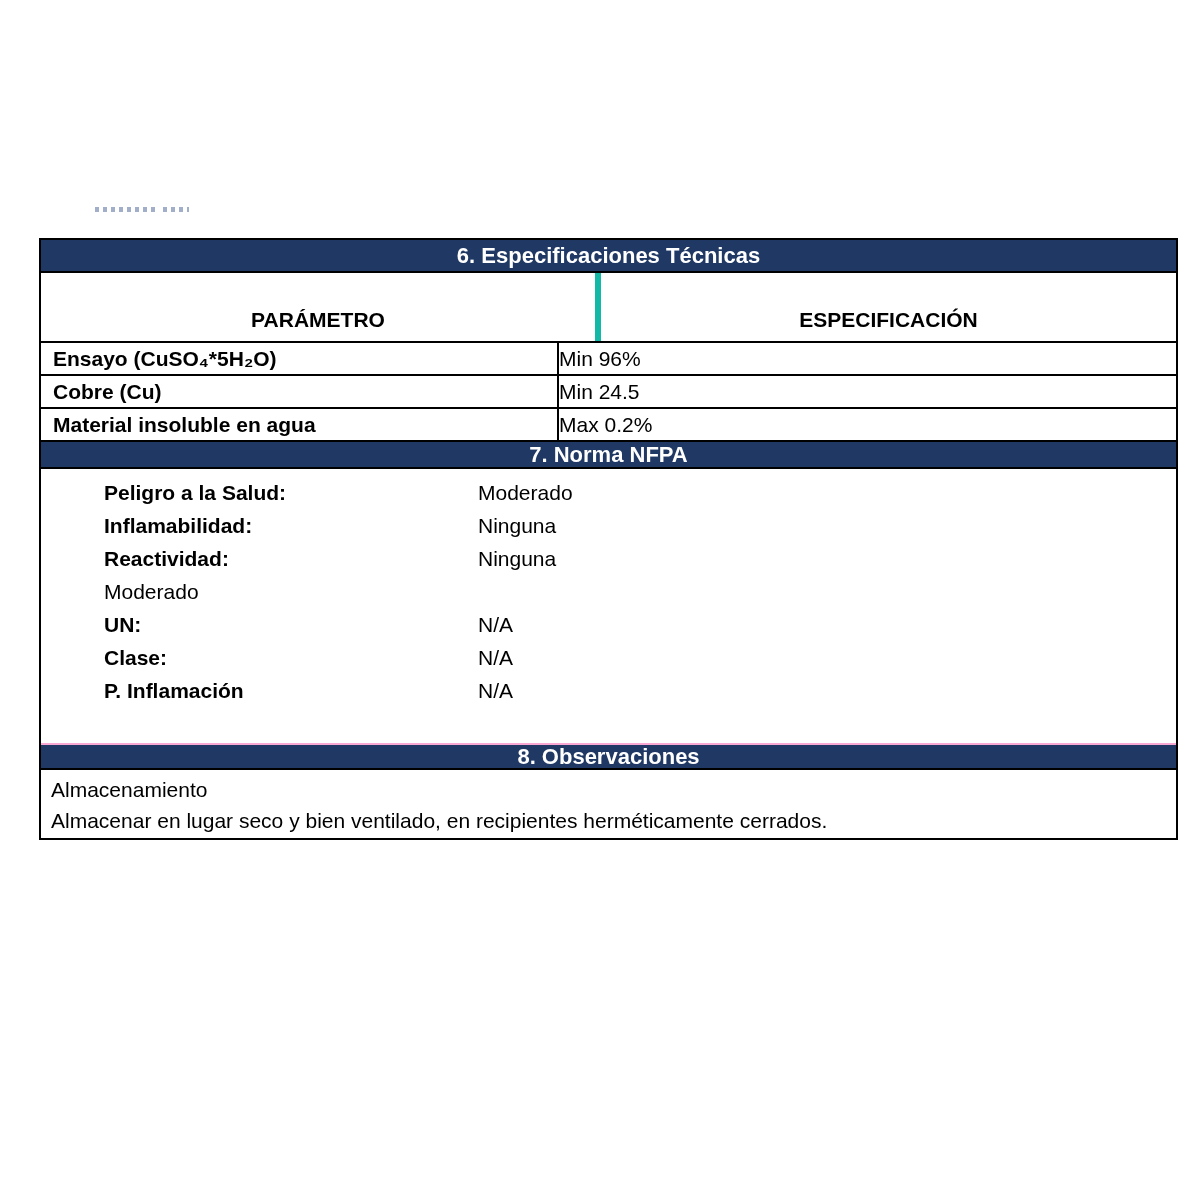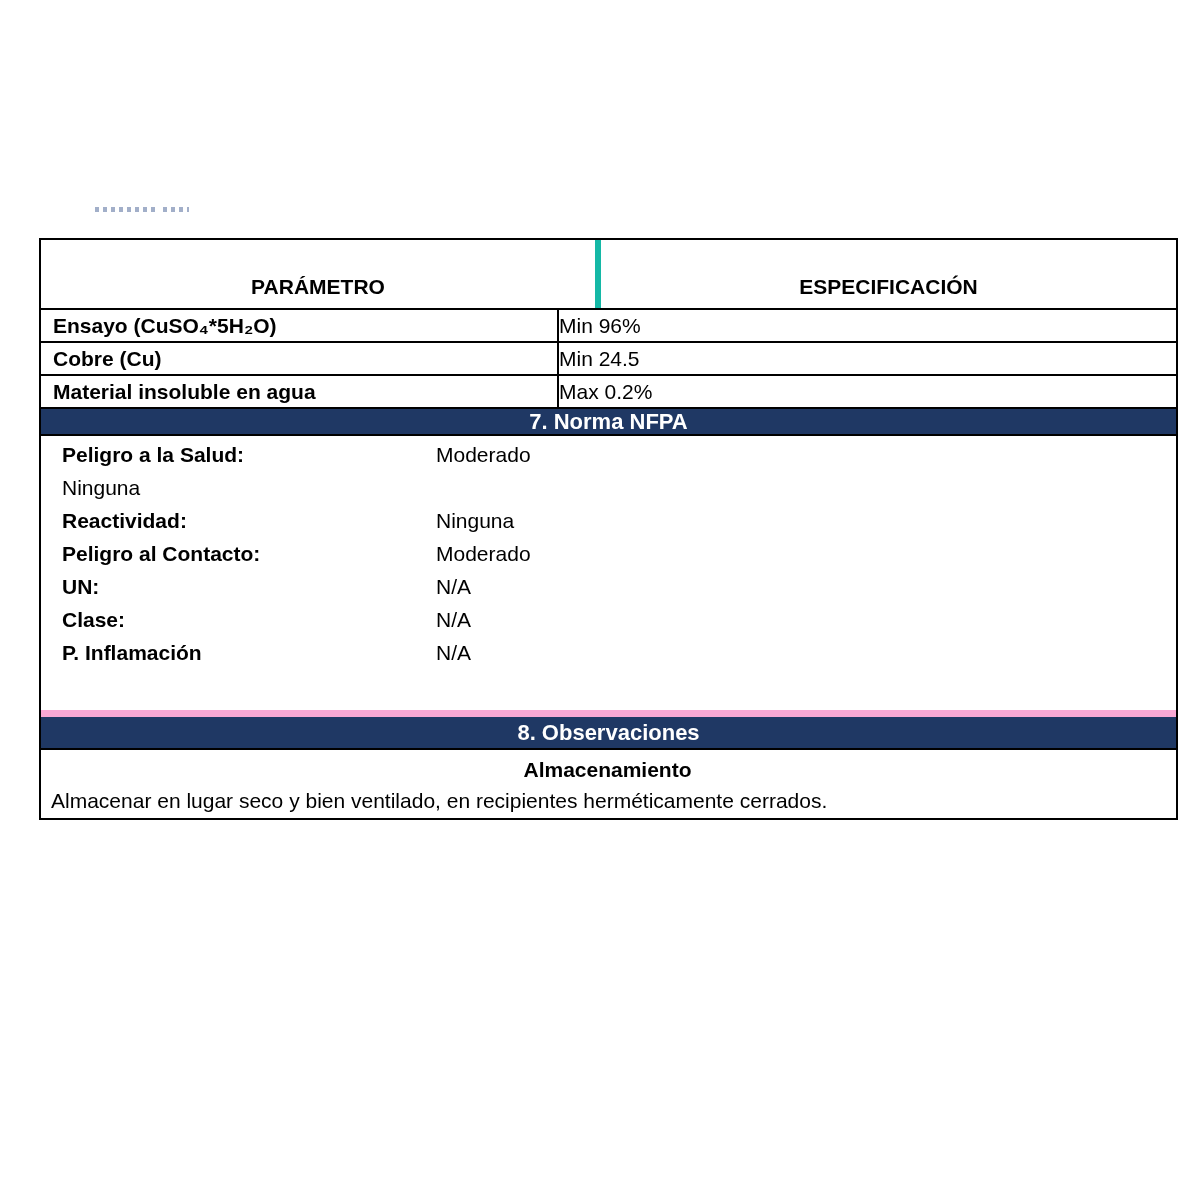--- a/index.html
+++ b/index.html
@@ -29,21 +29,21 @@
   }
 
   .bar {
     background: #1f3864; color: #fff;
     display: flex; align-items: center; justify-content: center;
     font-weight: bold; font-size: 22px;
     border-bottom: 2px solid #000;
   }
   .bar-1 { height: 33px; }
   .bar-2 { height: 29px; border-top: 2px solid #000; }
-  .bar-3 { height: 40px; border-top: 7px solid #f9a8d4; }
+  .bar-3 { height: 27px; border-top: 2px solid #f9a8d4; }
 
   .colhead { display: flex; height: 68px; }
   .colhead .cell {
     display: flex; align-items: flex-end; justify-content: center;
     padding-bottom: 9px; font-weight: bold; font-size: 21px;
   }
   .col-left  { width: 560px; border-right: 6px solid #14b8a6; }
   .col-right { flex: 1; }
 
   .spec-row { display: flex; height: 33px; border-top: 2px solid #000; }
@@ -51,38 +51,41 @@
     width: 518px; border-right: 2px solid #000;
     display: flex; align-items: center; padding-left: 12px;
     font-weight: bold; font-size: 21px;
   }
   .spec-row .value {
     flex: 1; display: flex; align-items: center; justify-content: flex-start;
     font-size: 21px;
   }
 
   .nfpa-box { height: 274px; padding: 7px 0 0 21px; }
-  .nfpa-row { display: flex; height: 33px; font-size: 21px; }
+  .nfpa-row { display: flex; align-items: center; height: 33px; font-size: 21px; margin-left: 42px; }
   .nfpa-row .label { width: 374px; font-weight: bold; }
   .nfpa-row .val   { font-weight: normal; }
 
   .obs-box { height: 68px; padding: 5px 12px 0 10px; font-size: 21px; }
-  .obs-heading { font-weight: bold; line-height: 30px; text-align: center; }
+  .obs-heading { font-weight: normal; line-height: 30px; }
   .obs-text { line-height: 31px; }
 </style>
 </head>
 <body>
 
 <div class="artifact">
   <div class="seg1"></div>
   <div class="seg2"></div>
 </div>
 
 <div class="doc">
 
+  <div class="bar bar-1">
+    <span>6. Especificaciones Técnicas</span>
+  </div>
 
   <div class="colhead">
     <div class="cell col-left">
       <span>PARÁMETRO</span>
     </div>
     <div class="cell col-right">
       <span>ESPECIFICACIÓN</span>
     </div>
   </div>
 
@@ -114,28 +117,28 @@
   <div class="bar bar-2">
     <span>7. Norma NFPA</span>
   </div>
 
   <div class="nfpa-box">
     <div class="nfpa-row">
       <span class="label">Peligro a la Salud:</span>
       <span class="val">Moderado</span>
     </div>
     <div class="nfpa-row">
+      <span class="label">Inflamabilidad:</span>
       <span class="val">Ninguna</span>
     </div>
     <div class="nfpa-row">
       <span class="label">Reactividad:</span>
       <span class="val">Ninguna</span>
     </div>
     <div class="nfpa-row">
-      <span class="label">Peligro al Contacto:</span>
       <span class="val">Moderado</span>
     </div>
     <div class="nfpa-row">
       <span class="label">UN:</span>
       <span class="val">N/A</span>
     </div>
     <div class="nfpa-row">
       <span class="label">Clase:</span>
       <span class="val">N/A</span>
     </div>

